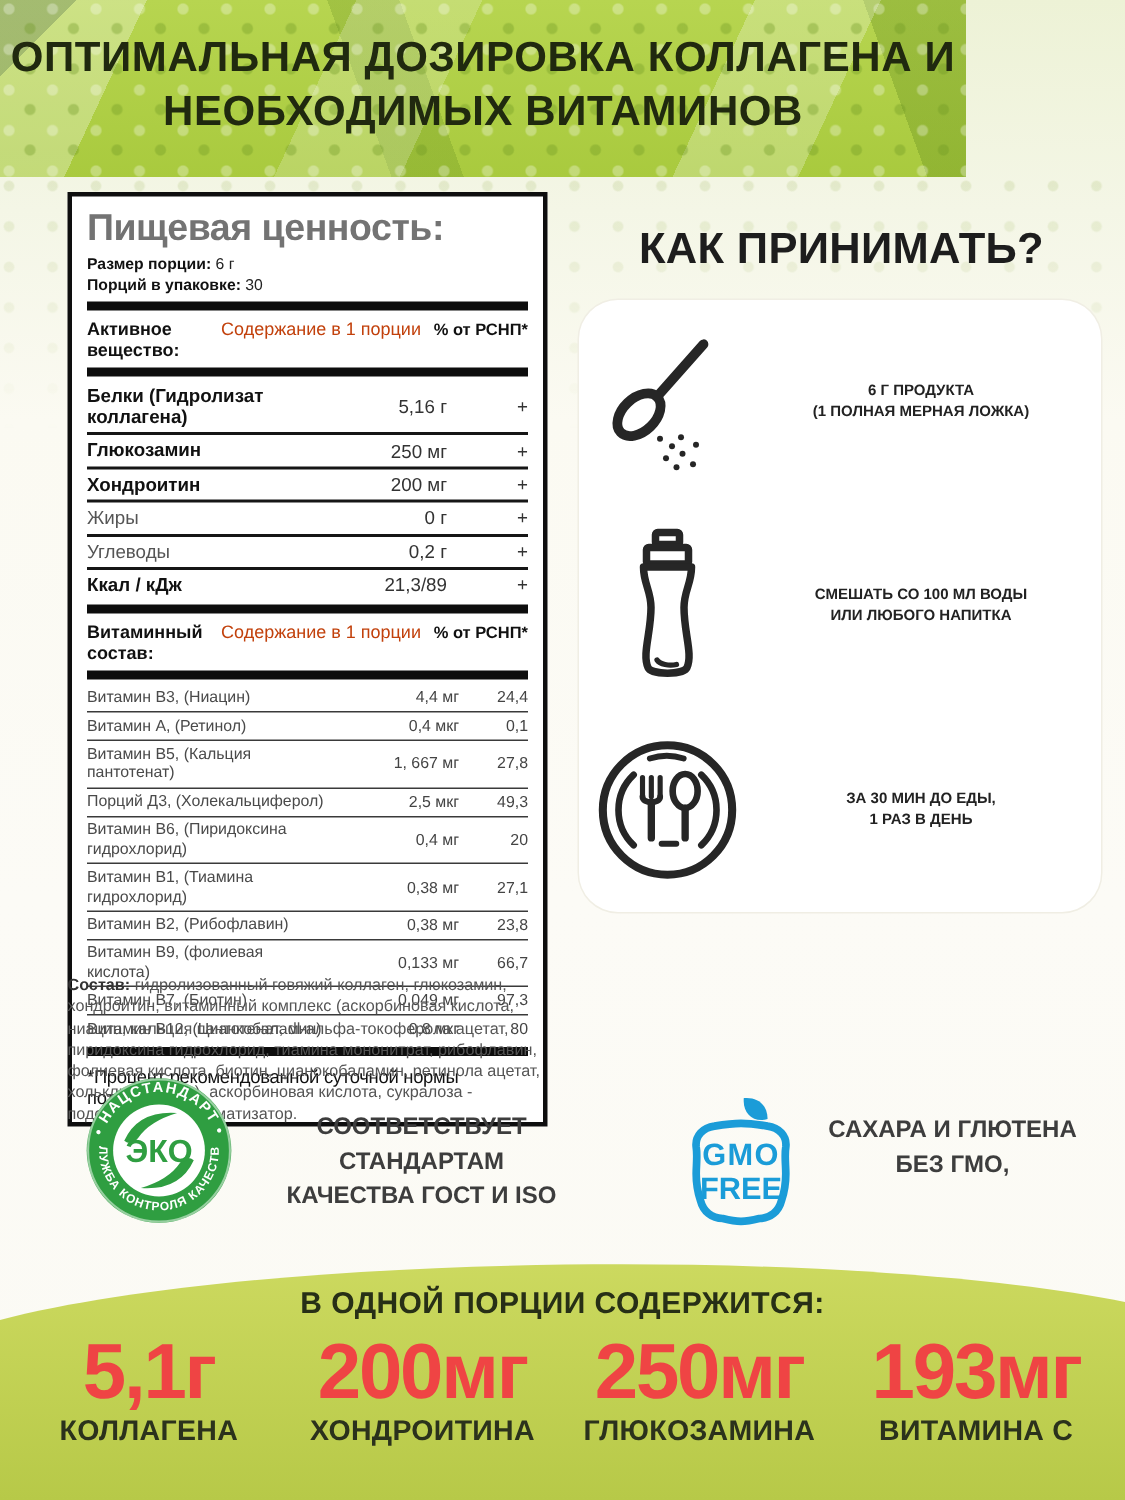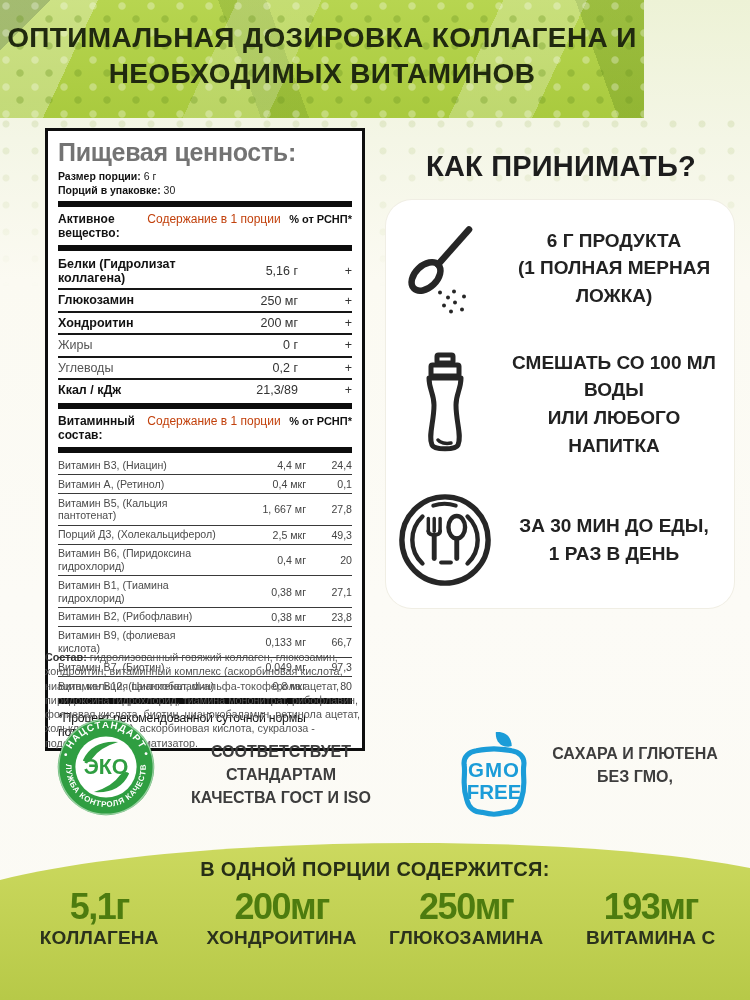--- a/index.html
+++ b/index.html
@@ -55,40 +55,40 @@
   .vrow .c-pct{width:36px;text-align:right;font-size:10.6px;color:#444;}
   .vrow.bold .c-name,.vrow.bold .c-amt,.vrow.bold .c-pct{font-weight:700;color:#111;}
   .footnote{font-size:12.3px;color:#111;padding-top:4px;letter-spacing:-.2px;}
   
   .howto-title{position:absolute;left:388px;top:150px;width:346px;text-align:center;
     font-size:29px;font-weight:800;color:#1d1d1d;letter-spacing:.2px;}
   .howto-card{position:absolute;left:386px;top:200px;width:348px;height:408px;
     background:#fff;border-radius:26px;box-shadow:0 0 0 1px #f0eee4;}
   .step{display:flex;align-items:center;height:136px;}
   .step .icon-box{width:118px;display:flex;justify-content:center;align-items:center;}
-  .step .step-text{flex:1;text-align:center;font-size:19px;font-weight:700;color:#222;line-height:1.45;padding-right:10px;}
+  .step .step-text{flex:1;text-align:center;font-size:10px;font-weight:700;color:#222;line-height:1.45;padding-right:10px;}
   .stroke-ic{stroke:#262626;fill:none;stroke-linecap:round;stroke-linejoin:round;}
   
   .composition{position:absolute;left:45px;top:650px;width:336px;font-size:10.8px;line-height:1.32;color:#555;}
   .composition b{color:#333;}
   
   .badge-eco-svg{position:absolute;left:55px;top:716px;}
   .badge-eco-text{position:absolute;left:158px;top:740px;width:246px;text-align:center;
     font-size:16px;font-weight:800;color:#3d3d3d;line-height:1.45;}
   .badge-gmo-svg{position:absolute;left:452px;top:728px;}
   .badge-gmo-text{position:absolute;left:540px;top:742px;width:190px;text-align:center;
     font-size:16px;font-weight:800;color:#3d3d3d;line-height:1.45;}
   
   .bottom{position:absolute;left:0;top:828px;width:750px;height:172px;}
   .bottom svg.curve{position:absolute;left:0;top:0;}
   .bottom-title{position:absolute;left:0;top:30px;width:100%;text-align:center;
     font-size:20px;font-weight:800;color:#272f16;letter-spacing:.3px;}
   .stats{position:absolute;left:8px;right:8px;top:60px;display:flex;justify-content:space-around;text-align:center;}
   .stat{min-width:150px;}
-  .stat-value{font-size:36px;font-weight:800;color:#4d7c0f;letter-spacing:-1.5px;line-height:1.05;}
+  .stat-value{font-size:52px;font-weight:800;color:#ef4444;letter-spacing:-1.5px;line-height:1.05;}
   .stat-label{font-size:19px;font-weight:800;color:#2b321c;letter-spacing:.2px;margin-top:1px;}
 </style>
 </head>
 <body>
 
 <div class="header">
   <div class="header-line">ОПТИМАЛЬНАЯ ДОЗИРОВКА КОЛЛАГЕНА И</div>
   <div class="header-line">НЕОБХОДИМЫХ ВИТАМИНОВ</div>
 </div>
 <div class="bg-fade"></div>

